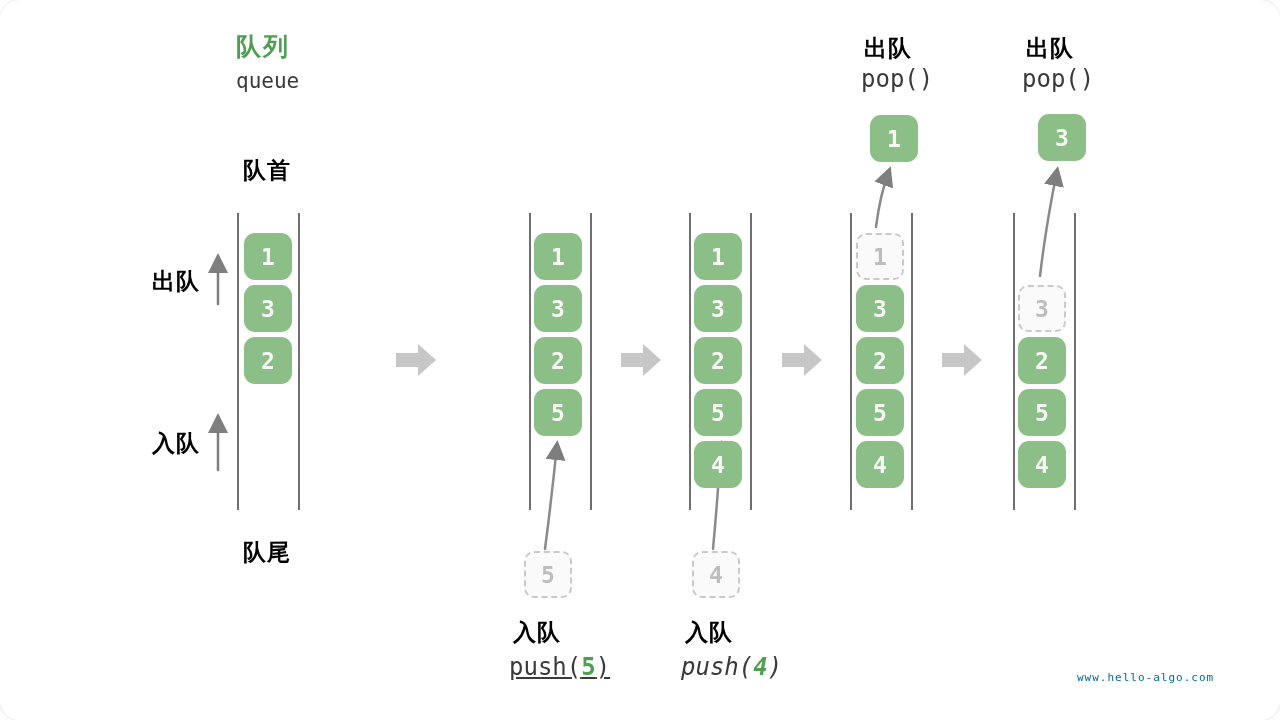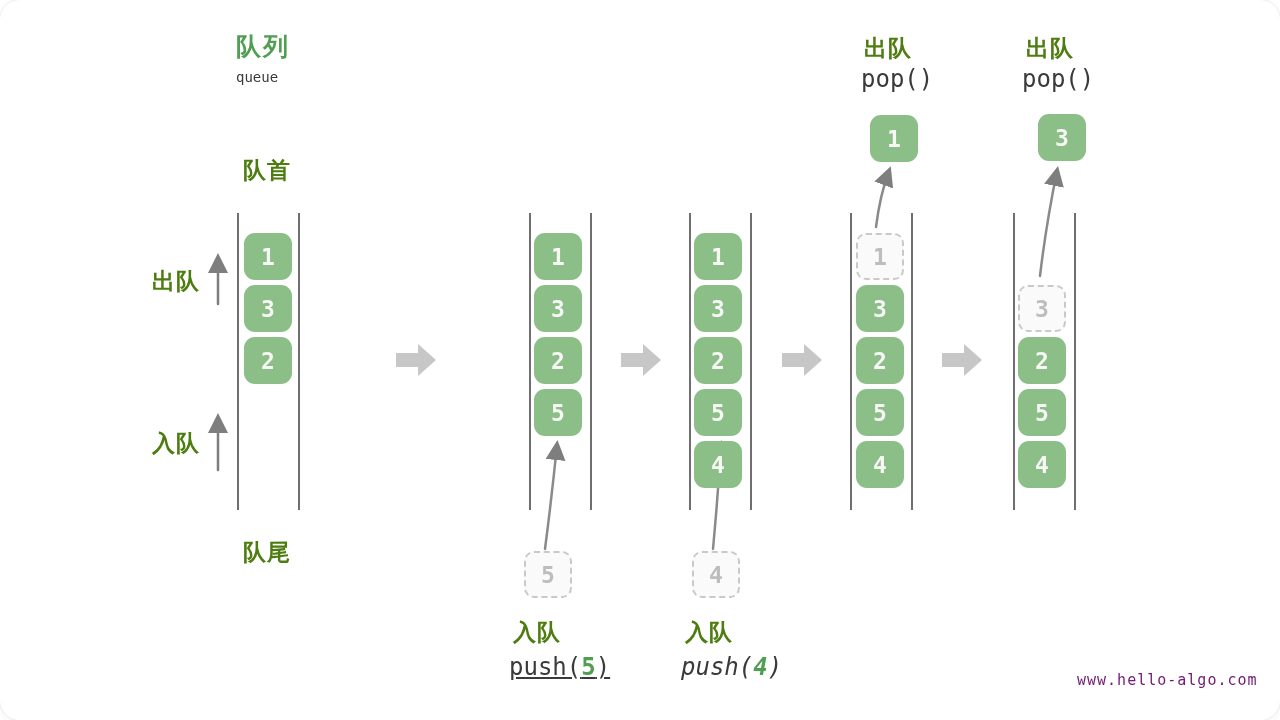--- a/index.html
+++ b/index.html
@@ -1,31 +1,31 @@
 <!DOCTYPE html>
 <html><head>
 <meta charset="utf-8">
 <style>
   html,body{margin:0;padding:0;background:#fff;}
   .canvas{position:relative;width:1280px;height:720px;background:#fff;border-radius:20px;
           box-shadow:0 0 0 1px #efefef, 0 2px 10px rgba(0,0,0,.05);overflow:hidden;
           font-family:"Liberation Sans","DejaVu Sans",sans-serif;}
   .abs{position:absolute;}
-  .zh{font-weight:bold;color:#4d7c0f;font-size:23px;letter-spacing:1px;}
+  .zh{font-weight:bold;color:#000000;font-size:23px;letter-spacing:1px;}
   .zh-green{font-weight:bold;color:#4f9e52;font-size:25px;letter-spacing:2px;}
   .code{font-family:"DejaVu Sans Mono","Liberation Mono",monospace;color:#3a3a3a;font-size:24px;}
   .code .arg{color:#4f9e52;font-weight:bold;}
   .vline{position:absolute;width:1.5px;top:213px;height:297px;background:#6f6f6f;}
   .cell{position:absolute;width:48px;height:47px;box-sizing:border-box;background:#8cbe87;border-radius:11px;
         color:#f7f7f5;font-family:"DejaVu Sans Mono","Liberation Mono",monospace;font-weight:bold;font-size:23px;
         display:flex;align-items:center;justify-content:center;}
   .cell.ghost{background:#fafafa;border:2px dashed #c9c9c9;color:#bdbdbd;border-radius:10px;}
   .step-arrow{position:absolute;width:40px;height:36px;}
   .overlay{position:absolute;left:0;top:0;width:1280px;height:720px;pointer-events:none;}
-  .wm{font-family:"DejaVu Sans Mono","Liberation Mono",monospace;font-size:15px;color:#701a75;letter-spacing:1px;}
+  .wm{font-family:"DejaVu Sans Mono","Liberation Mono",monospace;font-size:11px;color:#0369a1;letter-spacing:1px;}
 </style>
 </head>
 <body>
 
 <div class="canvas">
 
   <svg class="overlay" viewBox="0 0 1280 720">
     <defs>
       <marker id="ah" markerWidth="9" markerHeight="9" refX="6" refY="4" orient="auto">
         <path d="M0,0 L8,4 L0,8 Z" fill="#7e7e7e"></path>
@@ -33,21 +33,21 @@
     </defs>
     <line x1="218" y1="304" x2="218" y2="258" stroke="#7e7e7e" stroke-width="2.5" stroke-linecap="round" marker-end="url(#ah)"></line>
     <line x1="218" y1="470" x2="218" y2="418" stroke="#7e7e7e" stroke-width="2.5" stroke-linecap="round" marker-end="url(#ah)"></line>
     <path d="M 545 549 Q 552 495 557 445" fill="none" stroke="#8a8a8a" stroke-width="2.5" stroke-linecap="round" marker-end="url(#ah)"></path>
     <path d="M 713 549 Q 718 495 721 445" fill="none" stroke="#8a8a8a" stroke-width="2.5" stroke-linecap="round" marker-end="url(#ah)"></path>
     <path d="M 876 227 Q 880 195 889 171" fill="none" stroke="#8a8a8a" stroke-width="2.5" stroke-linecap="round" marker-end="url(#ah)"></path>
     <path d="M 1040 276 Q 1046 225 1057 171" fill="none" stroke="#8a8a8a" stroke-width="2.5" stroke-linecap="round" marker-end="url(#ah)"></path>
   </svg>
 
   <div class="abs zh-green" style="left:236px;top:30px;">队列</div>
-  <div class="abs code" style="left:236px;top:69px;font-size:14px;">queue</div>
+  <div class="abs code" style="left:236px;top:69px;font-size:21px;">queue</div>
 
   <div class="abs zh" style="left:243px;top:155px;">队首</div>
   <div class="abs zh" style="left:243px;top:537px;text-align:center;">队尾</div>
 
   <div class="abs zh" style="left:152px;top:266px;">出队</div>
   <div class="abs zh" style="left:152px;top:428px;">入队</div>
 
   <div>
     <div class="vline" style="left:237px;"></div>
     <div class="vline" style="left:298px;"></div>

